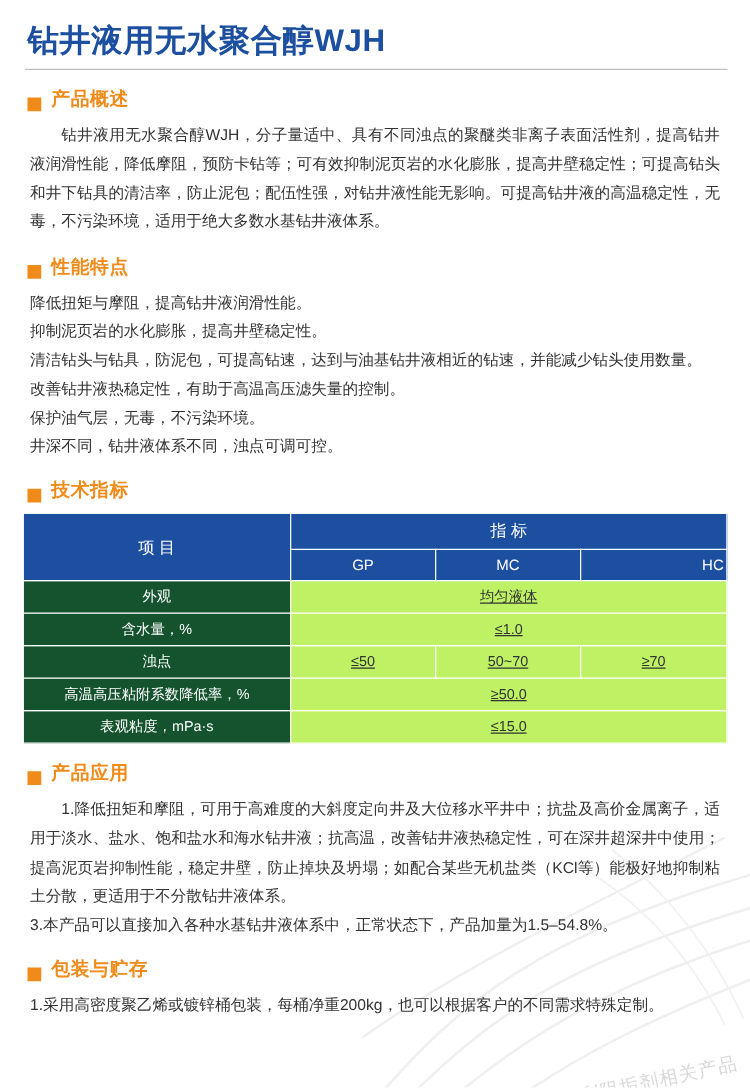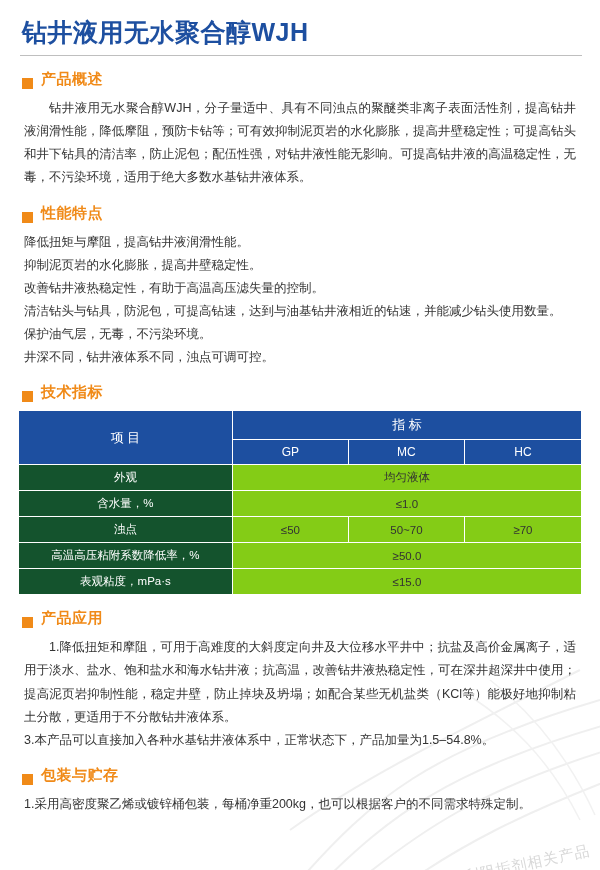--- a/index.html
+++ b/index.html
@@ -104,23 +104,24 @@
     background: #1d4fa0;
     color: #ffffff;
     font-size: 12px;
   }
   .row-orange-label {
     background: #14532d;
     color: #ffffff;
     font-weight: normal;
   }
   .cell-white {
-    background: #84cc16;
+    background: #bef264;
     color: #333333;
     border: 1px solid #f08a18;
+    text-decoration: underline;
   }
 </style>
 </head>
 <body>
 
 <div class="watermark">
   <svg viewBox="0 0 330 260" xmlns="http://www.w3.org/2000/svg">
     <g stroke="#e2e2e2" stroke-width="2" fill="none">
       <path d="M20 250 C 90 170, 150 120, 320 70"></path>
       <path d="M40 255 C 110 185, 170 140, 325 95"></path>
@@ -149,41 +150,41 @@
     <p class="indent">钻井液用无水聚合醇WJH，分子量适中、具有不同浊点的聚醚类非离子表面活性剂，提高钻井液润滑性能，降低摩阻，预防卡钻等；可有效抑制泥页岩的水化膨胀，提高井壁稳定性；可提高钻头和井下钻具的清洁率，防止泥包；配伍性强，对钻井液性能无影响。可提高钻井液的高温稳定性，无毒，不污染环境，适用于绝大多数水基钻井液体系。</p>
   </div>
 
   <div class="section-head">
     <span class="sq"></span>
     <span class="section-title">性能特点</span>
   </div>
   <div class="body-text">
     <p>降低扭矩与摩阻，提高钻井液润滑性能。</p>
     <p>抑制泥页岩的水化膨胀，提高井壁稳定性。</p>
+    <p>清洁钻头与钻具，防泥包，可提高钻速，达到与油基钻井液相近的钻速，并能减少钻头使用数量。</p>
     <p>改善钻井液热稳定性，有助于高温高压滤失量的控制。</p>
-    <p>清洁钻头与钻具，防泥包，可提高钻速，达到与油基钻井液相近的钻速，并能减少钻头使用数量。</p>
     <p>保护油气层，无毒，不污染环境。</p>
     <p>井深不同，钻井液体系不同，浊点可调可控。</p>
   </div>
 
   <div class="section-head">
     <span class="sq"></span>
     <span class="section-title">技术指标</span>
   </div>
 
   <table class="spec">
     <tbody>
       <tr>
         <td class="hdr-blue" rowspan="2" style="width:38%;">项  目</td>
         <td class="hdr-blue" colspan="3">指  标</td>
       </tr>
       <tr>
         <td class="hdr-blue-sub" style="width:20.6%;">GP</td>
         <td class="hdr-blue-sub" style="width:20.6%;">MC</td>
-        <td class="hdr-blue-sub" style="width:20.8%;">HC</td>
+        <td class="hdr-blue-sub" style="width:20.8%;text-align:right;">HC</td>
       </tr>
 
       <tr>
         <td class="row-orange-label">外观</td>
         <td class="cell-white" colspan="3">均匀液体</td>
       </tr>
       <tr>
         <td class="row-orange-label">含水量，%</td>
         <td class="cell-white" colspan="3">≤1.0</td>
       </tr>

